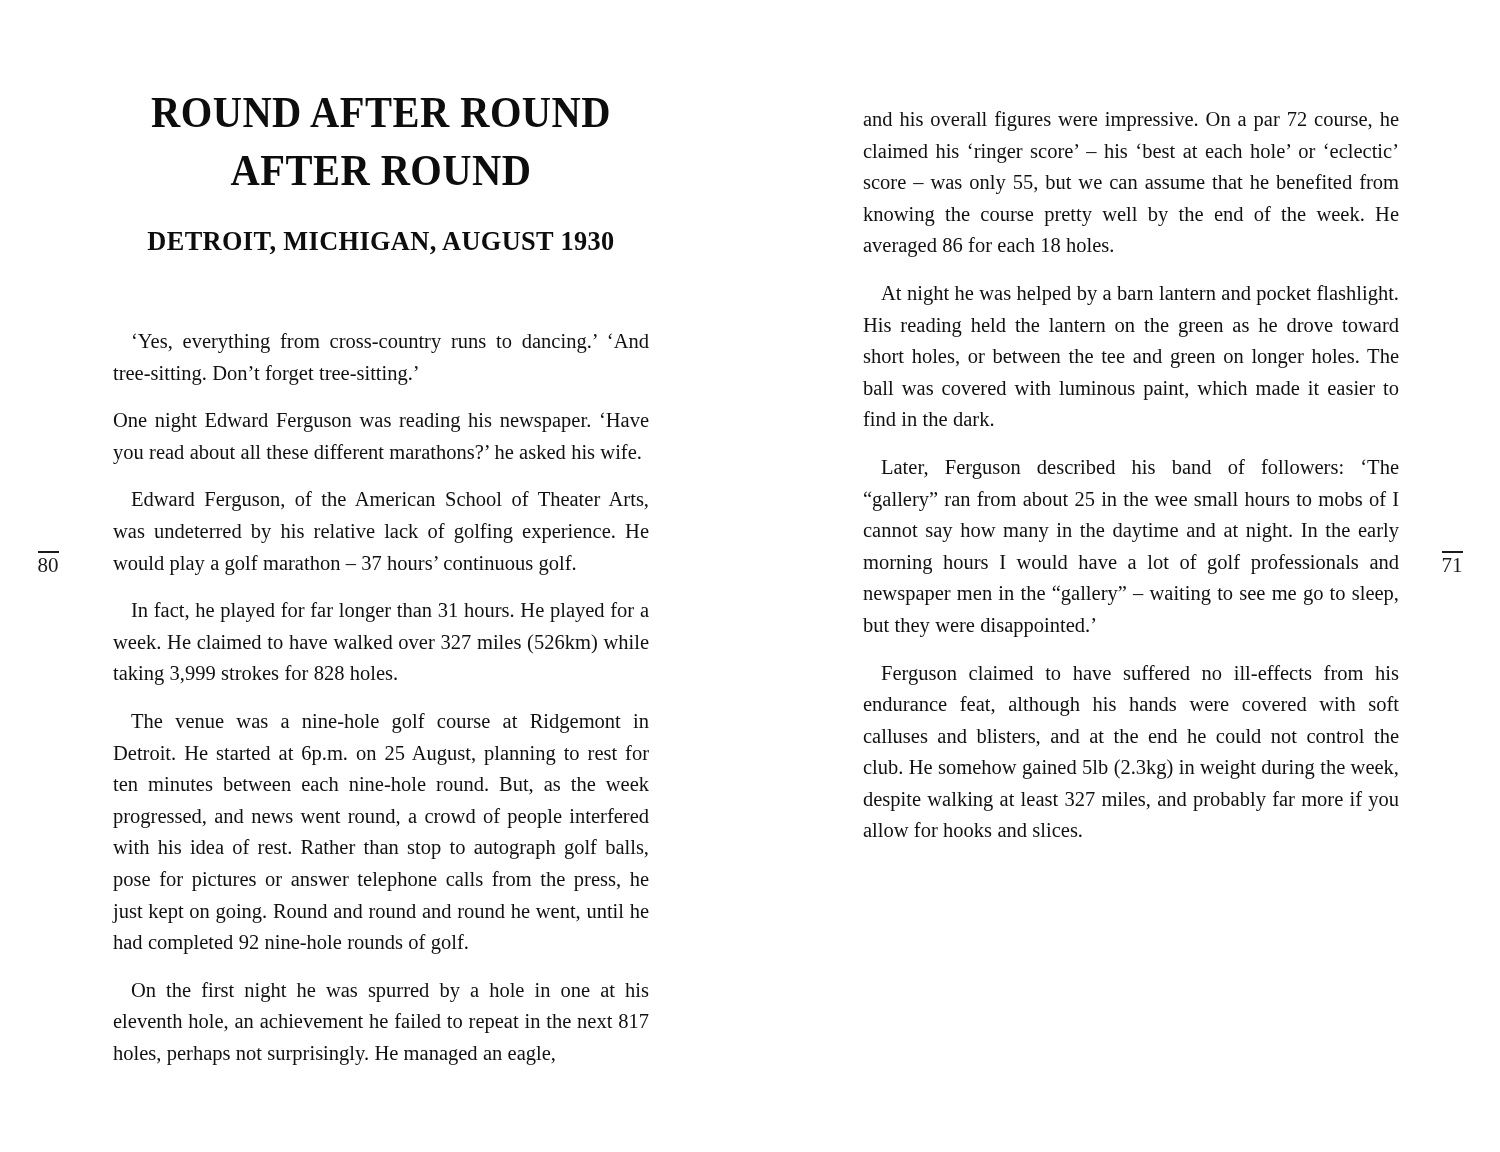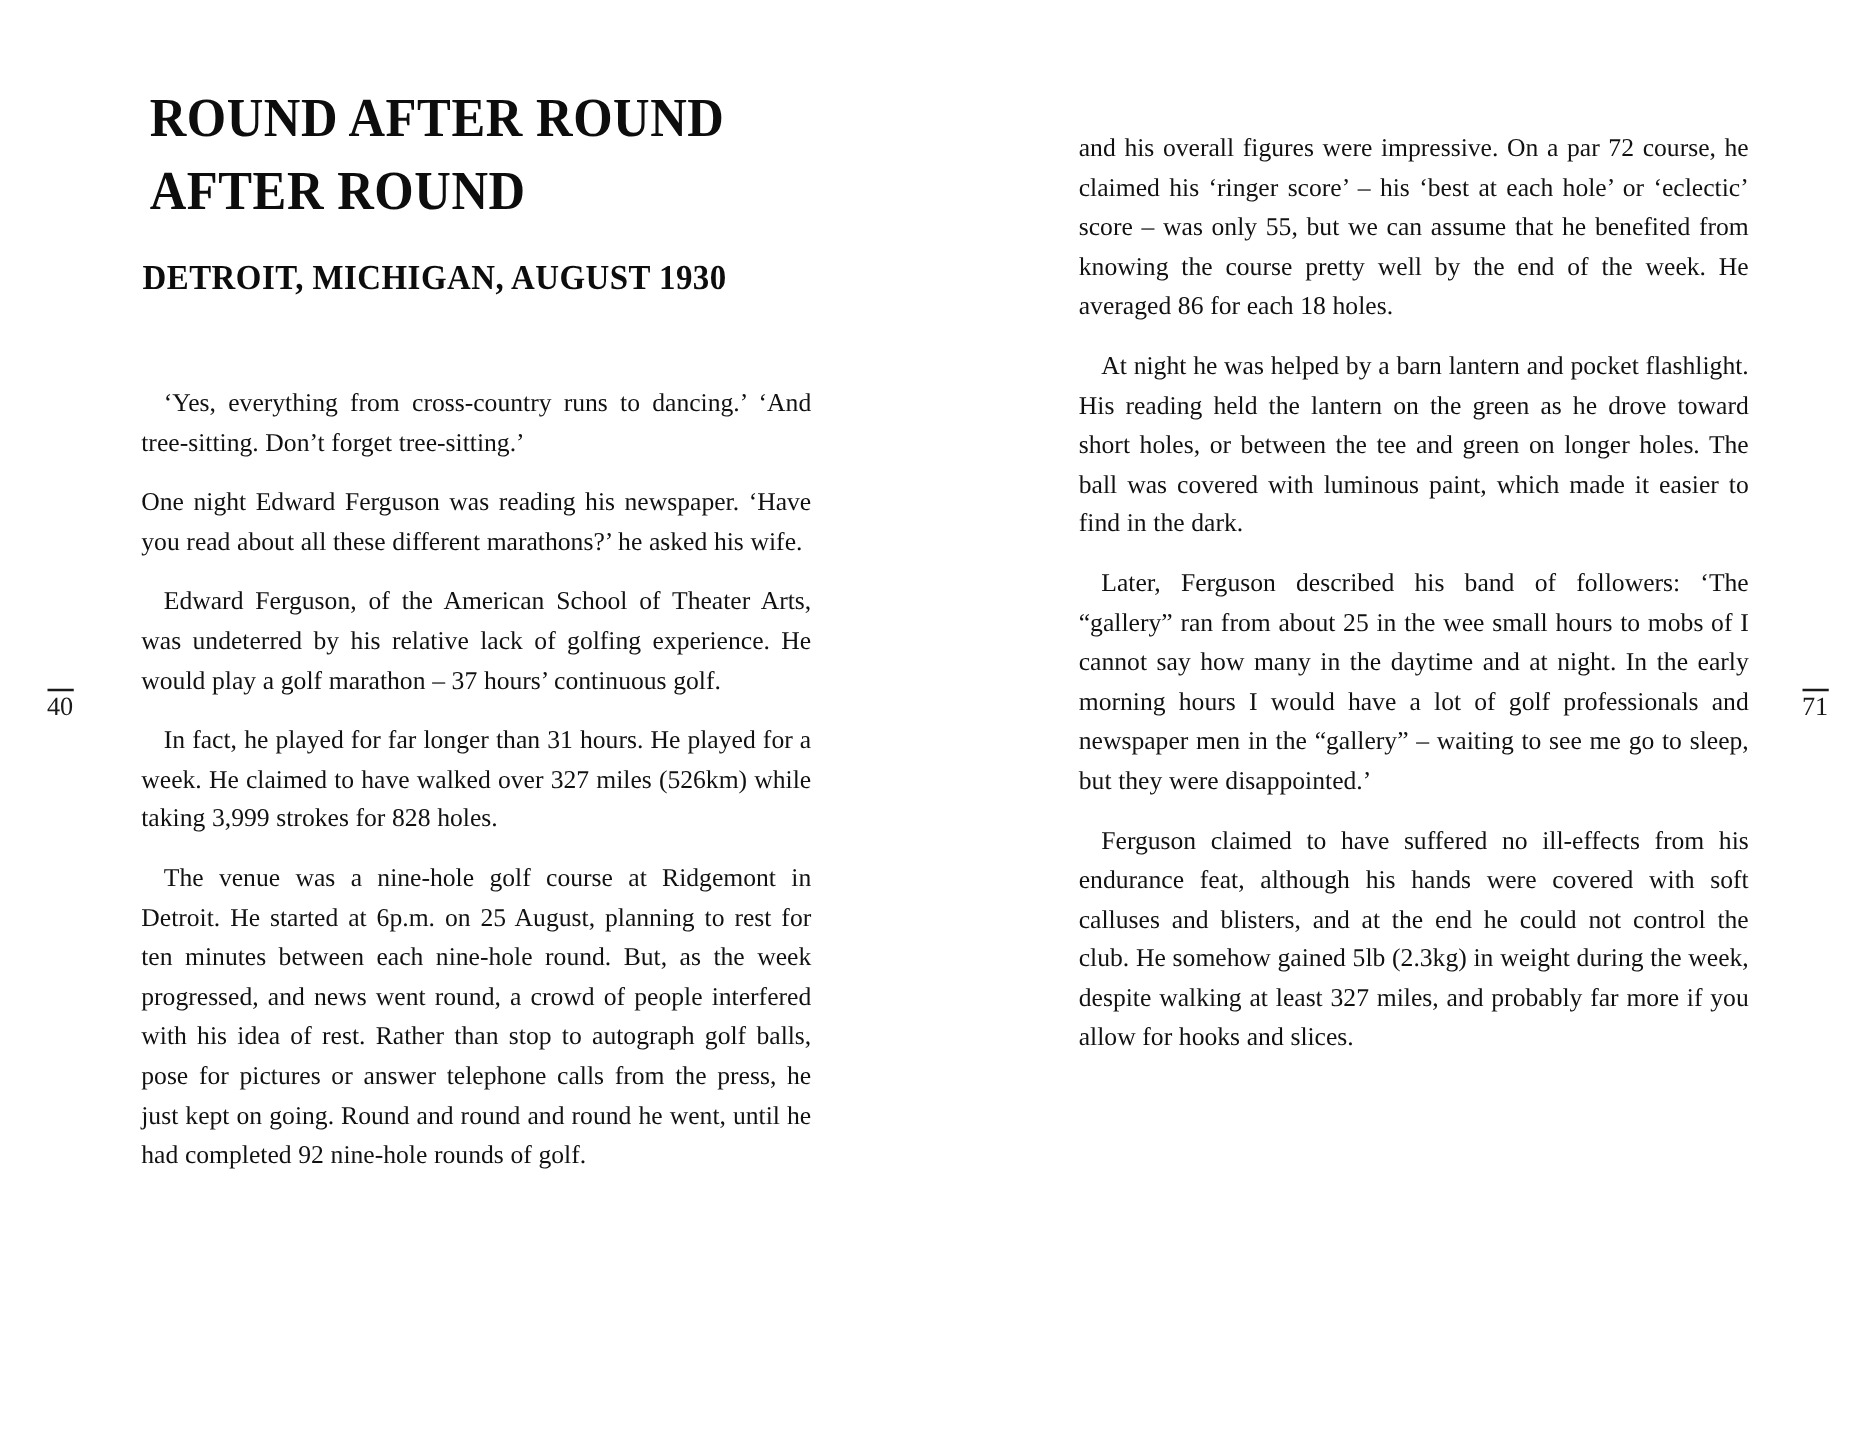--- a/index.html
+++ b/index.html
@@ -41,22 +41,22 @@
   .col {
     position: absolute;
     top: 0;
     width: 568px;
   }
   .col-left  { left: 97px; }
   .col-right { left: 847px; }
 
   
   .heading {
-    margin-top: 66px;
-    text-align: left;
+    margin-top: 84px;
+    text-align: center;
   }
   .chapter-title {
     font-family: "Liberation Serif", "DejaVu Serif", serif;
     font-weight: 700;
     font-size: 44px;
     line-height: 58px;
     letter-spacing: 0.5px;
     color: #0d0d0d;
     transform: scaleX(0.92);
     transform-origin: center center;
@@ -96,37 +96,38 @@
   p.para.first {
     text-indent: 0;
   }
 </style>
 </head>
 <body>
 
 <div class="page">
 
   <div class="folio folio-left">
-    <span class="num">40</span>
+    <span class="num">80</span>
   </div>
 
   <div class="col col-left">
 
     <div class="heading">
       <h1 class="chapter-title">ROUND AFTER ROUND
 AFTER ROUND</h1>
       <h2 class="chapter-subtitle">DETROIT, MICHIGAN, AUGUST 1930</h2>
     </div>
 
     <div class="body-start">
       <p class="para">‘Yes, everything from cross-country runs to dancing.’ ‘And tree-sitting. Don’t forget tree-sitting.’</p>
       <p class="para first">One night Edward Ferguson was reading his newspaper. ‘Have you read about all these different marathons?’ he asked his wife.</p>
       <p class="para">Edward Ferguson, of the American School of Theater Arts, was undeterred by his relative lack of golfing experience. He would play a golf marathon – 37 hours’ continuous golf.</p>
       <p class="para">In fact, he played for far longer than 31 hours. He played for a week. He claimed to have walked over 327 miles (526km) while taking 3,999 strokes for 828 holes.</p>
       <p class="para">The venue was a nine-hole golf course at Ridgemont in Detroit. He started at 6p.m. on 25 August, planning to rest for ten minutes between each nine-hole round. But, as the week progressed, and news went round, a crowd of people interfered with his idea of rest. Rather than stop to autograph golf balls, pose for pictures or answer telephone calls from the press, he just kept on going. Round and round and round he went, until he had completed 92 nine-hole rounds of golf.</p>
+      <p class="para">On the first night he was spurred by a hole in one at his eleventh hole, an achievement he failed to repeat in the next 817 holes, perhaps not surprisingly. He managed an eagle,</p>
     </div>
 
   </div>
 
   <div class="folio folio-right">
     <span class="num">71</span>
   </div>
 
   <div class="col col-right">
     <div class="body-block">

